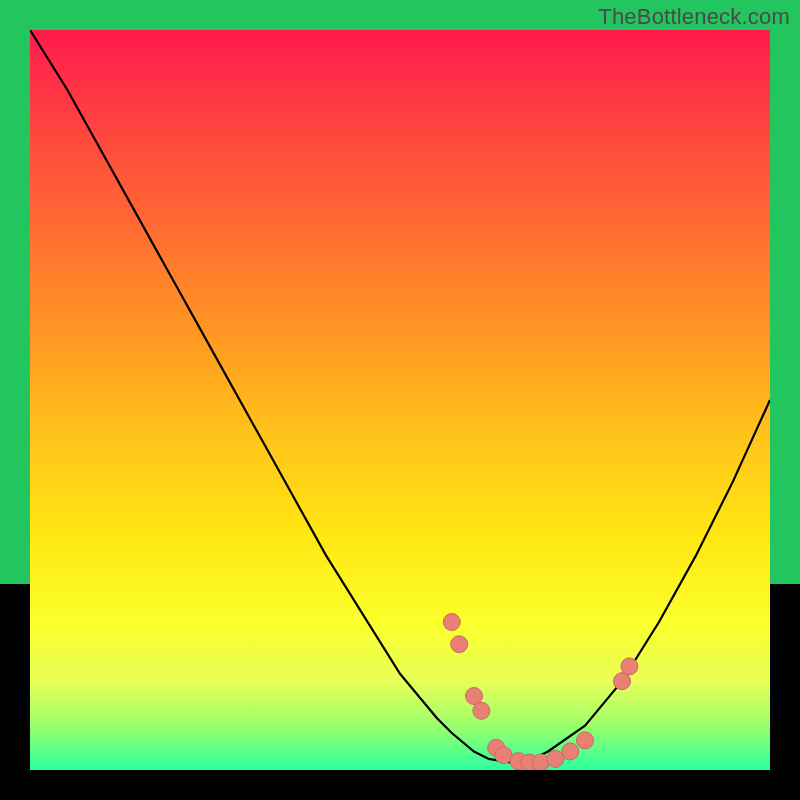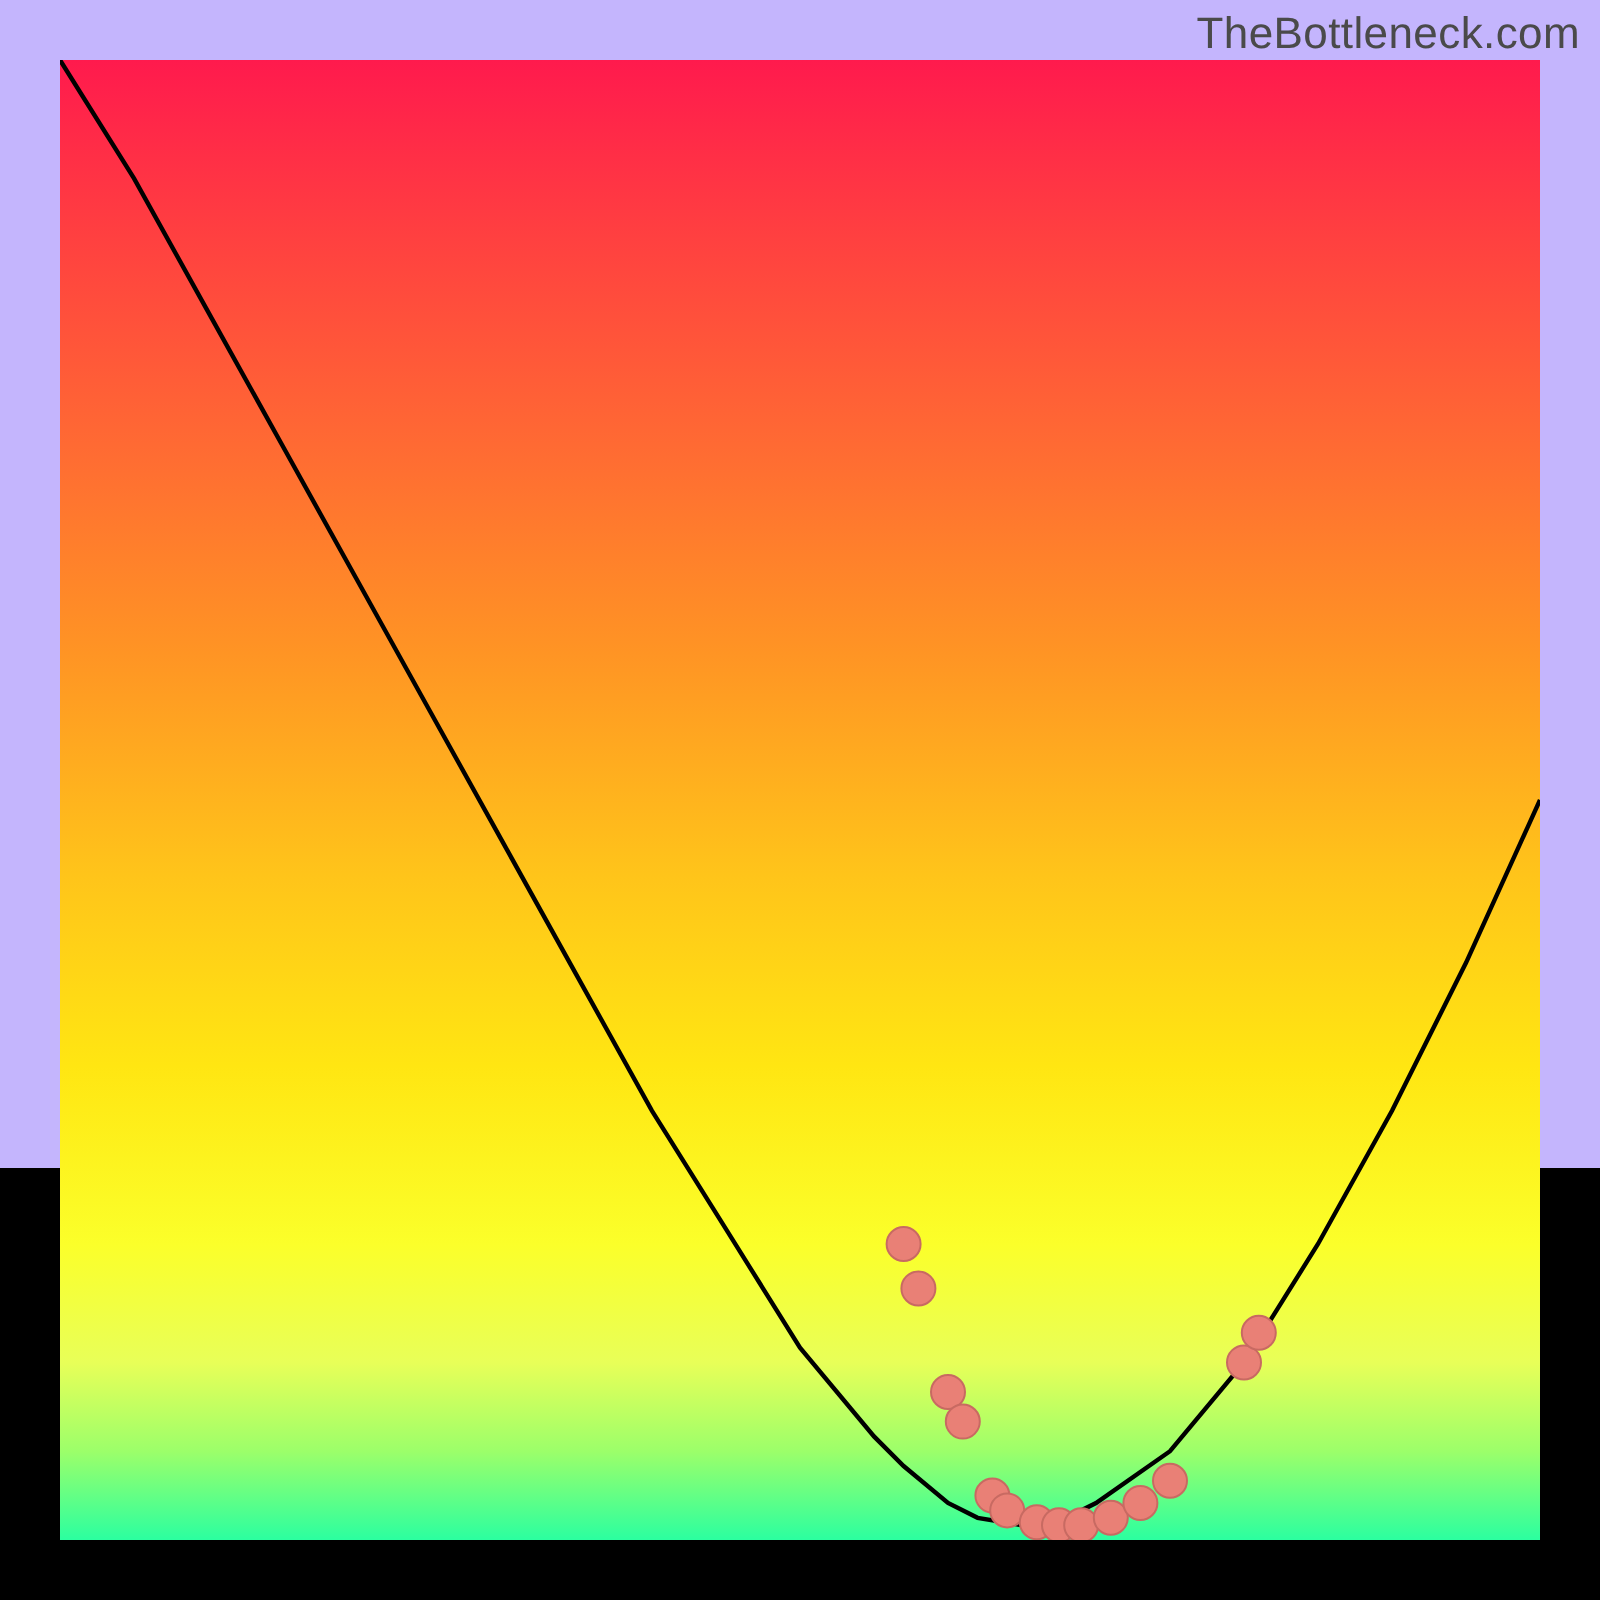--- a/index.html
+++ b/index.html
@@ -10,21 +10,21 @@
     background: #000;
     overflow: hidden;
     font-family: Arial, Helvetica, sans-serif;
   }
   .frame {
     position: absolute;
     left: 0;
     top: 0;
     width: 800px;
     height: 584px;
-    background: #c4b5fd;
+    background: #22c55e;
   }
   .plot {
     position: absolute;
     left: 30px;
     top: 30px;
     width: 740px;
     height: 740px;
     background: linear-gradient(
       to bottom,
       #ff1a4d 0%,

